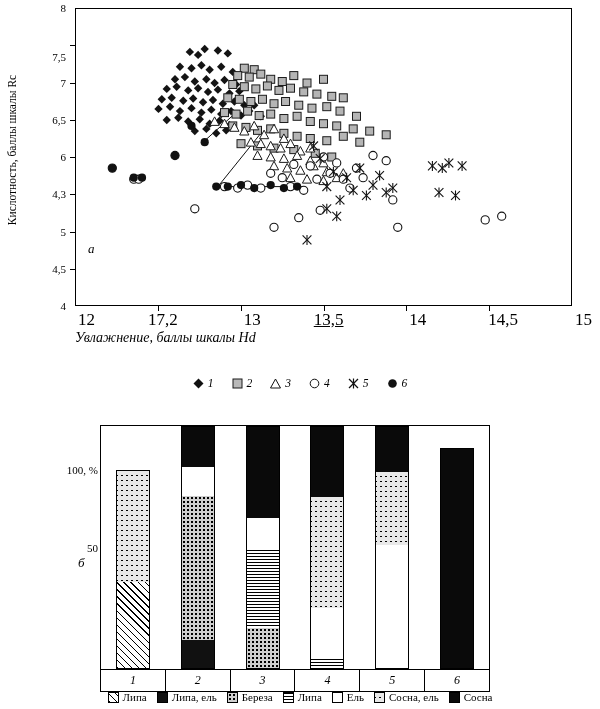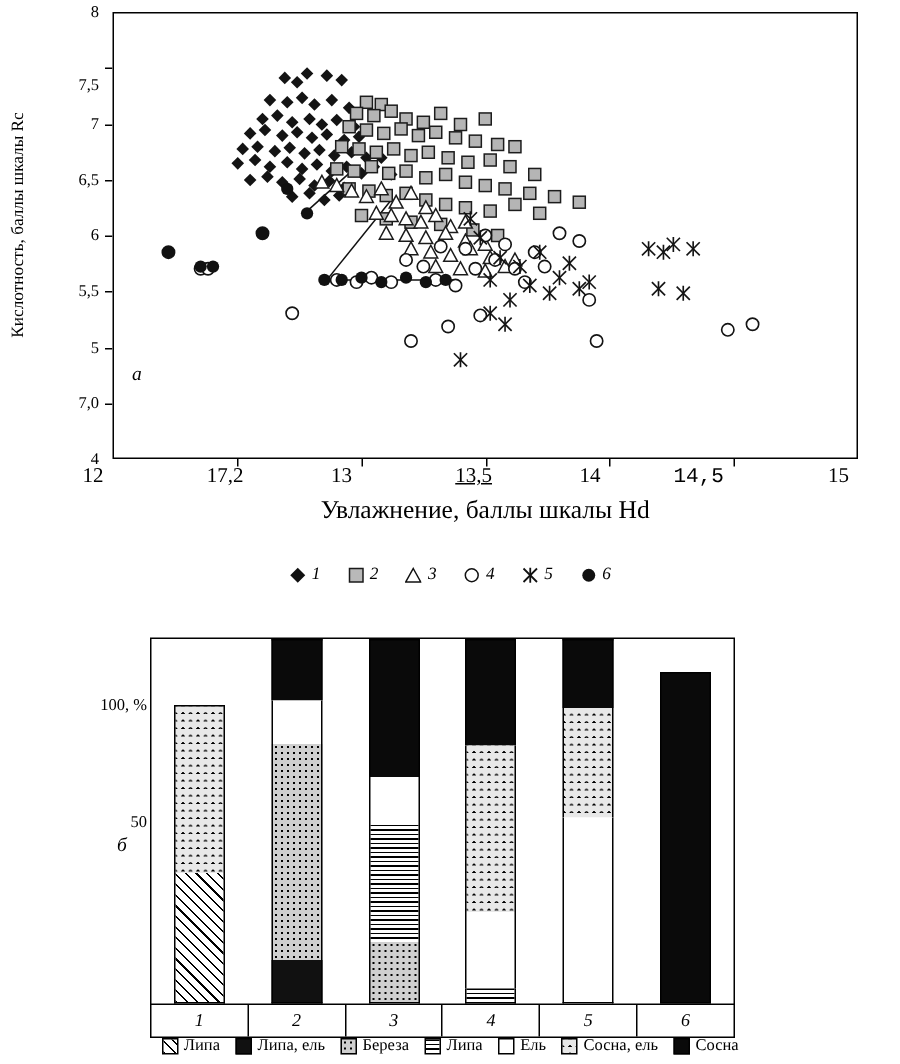--- a/index.html
+++ b/index.html
@@ -4,23 +4,23 @@
 <style>
   html,body{margin:0;padding:0;background:#ffffff;}
   body{width:600px;height:709px;font-family:"Liberation Serif",serif;color:#000;position:relative;overflow:hidden;}
   .wrap{position:relative;width:600px;height:709px;}
 
   
   #scatter-panel{position:absolute;left:0;top:0;width:600px;height:360px;}
   #scatter-plot-area{position:absolute;left:75px;top:8px;width:497px;height:298px;border:1px solid #000;box-sizing:border-box;background:#fff;}
   .ylabel{position:absolute;left:2px;top:150px;transform:translate(-50%,-50%) rotate(-90deg);transform-origin:center;font-size:11.5px;white-space:nowrap;}
   .ylabel-host{position:absolute;left:10px;top:0;width:1px;height:300px;}
-  .xlabel{position:absolute;left:75px;top:330px;width:497px;text-align:center;font-size:17px;}
+  .xlabel{position:absolute;left:75px;top:330px;width:497px;font-size:14px;font-style:italic;}
   .ytick-lbl{position:absolute;font-size:11px;text-align:right;width:34px;transform:translateY(-50%);}
-  .xtick-lbl{position:absolute;font-size:14px;text-align:left;width:40px;top:310px;transform:translateX(-50%);}
+  .xtick-lbl{position:absolute;font-size:17px;text-align:right;width:40px;top:310px;transform:translateX(-50%);}
   .tick-mark-y{position:absolute;width:5px;height:1px;background:#000;left:70px;}
   .tick-mark-x{position:absolute;height:5px;width:1px;background:#000;top:306px;}
   .panel-letter{position:absolute;font-style:italic;font-size:13px;}
 
   .legend-row{position:absolute;left:0;top:377px;width:600px;display:flex;justify-content:center;align-items:center;gap:18px;font-size:11.5px;font-style:italic;}
   .legend-item{display:flex;align-items:center;gap:4px;}
 
   
   #bar-panel{position:absolute;left:0;top:405px;width:600px;height:304px;}
   #bar-plot-area{position:absolute;left:100px;top:20px;width:390px;height:245px;border:1px solid #000;box-sizing:border-box;}
@@ -58,39 +58,39 @@
 
     <div class="ylabel-host">
       <div class="ylabel">Кислотность, баллы шкалы Rc</div>
     </div>
 
     <div class="ytick-lbl" style="left:32px;top:8px;">8</div>
     <div class="ytick-lbl" style="left:32px;top:45.25px;margin-top:12px;">7,5</div>
     <div class="ytick-lbl" style="left:32px;top:82.5px;">7</div>
     <div class="ytick-lbl" style="left:32px;top:119.75px;">6,5</div>
     <div class="ytick-lbl" style="left:32px;top:157px;">6</div>
-    <div class="ytick-lbl" style="left:32px;top:194.25px;">5,5</div>
+    <div class="ytick-lbl" style="left:32px;top:194.25px;">4,3</div>
     <div class="ytick-lbl" style="left:32px;top:231.5px;">5</div>
-    <div class="ytick-lbl" style="left:32px;top:268.75px;">7,0</div>
+    <div class="ytick-lbl" style="left:32px;top:268.75px;">4,5</div>
     <div class="ytick-lbl" style="left:32px;top:306px;">4</div>
 
     <div class="tick-mark-y" style="top:45.25px;"></div>
     <div class="tick-mark-y" style="top:82.5px;"></div>
     <div class="tick-mark-y" style="top:119.75px;"></div>
     <div class="tick-mark-y" style="top:157px;"></div>
     <div class="tick-mark-y" style="top:194.25px;"></div>
     <div class="tick-mark-y" style="top:231.5px;"></div>
     <div class="tick-mark-y" style="top:268.75px;"></div>
 
     <div class="xtick-lbl" style="left:75px;">12</div>
     <div class="xtick-lbl" style="left:157.8px;">17,2</div>
     <div class="xtick-lbl" style="left:240.7px;">13</div>
     <div class="xtick-lbl" style="left:323.5px;text-decoration:underline;">13,5</div>
     <div class="xtick-lbl" style="left:406.3px;">14</div>
-    <div class="xtick-lbl" style="left:469px;font-family:Liberation Mono, monospace;">14,5</div>
+    <div class="xtick-lbl" style="left:498px;">14,5</div>
     <div class="xtick-lbl" style="left:572px;">15</div>
 
     <div class="tick-mark-x" style="left:157.8px;"></div>
     <div class="tick-mark-x" style="left:240.7px;"></div>
     <div class="tick-mark-x" style="left:323.5px;"></div>
     <div class="tick-mark-x" style="left:406.3px;"></div>
     <div class="tick-mark-x" style="left:489.2px;"></div>
 
     <div id="scatter-plot-area">
       <svg id="scatter-svg" width="495" height="296" style="position:absolute;left:0;top:0;">

